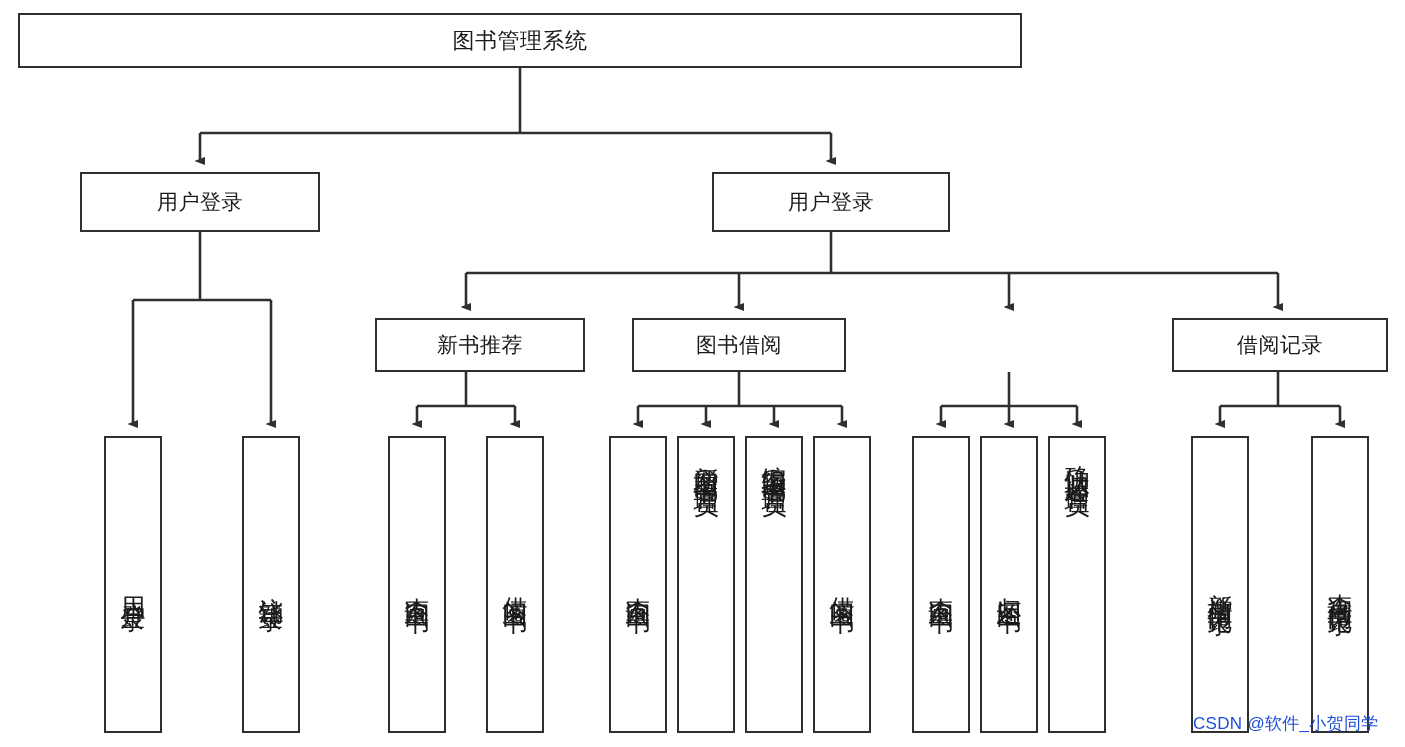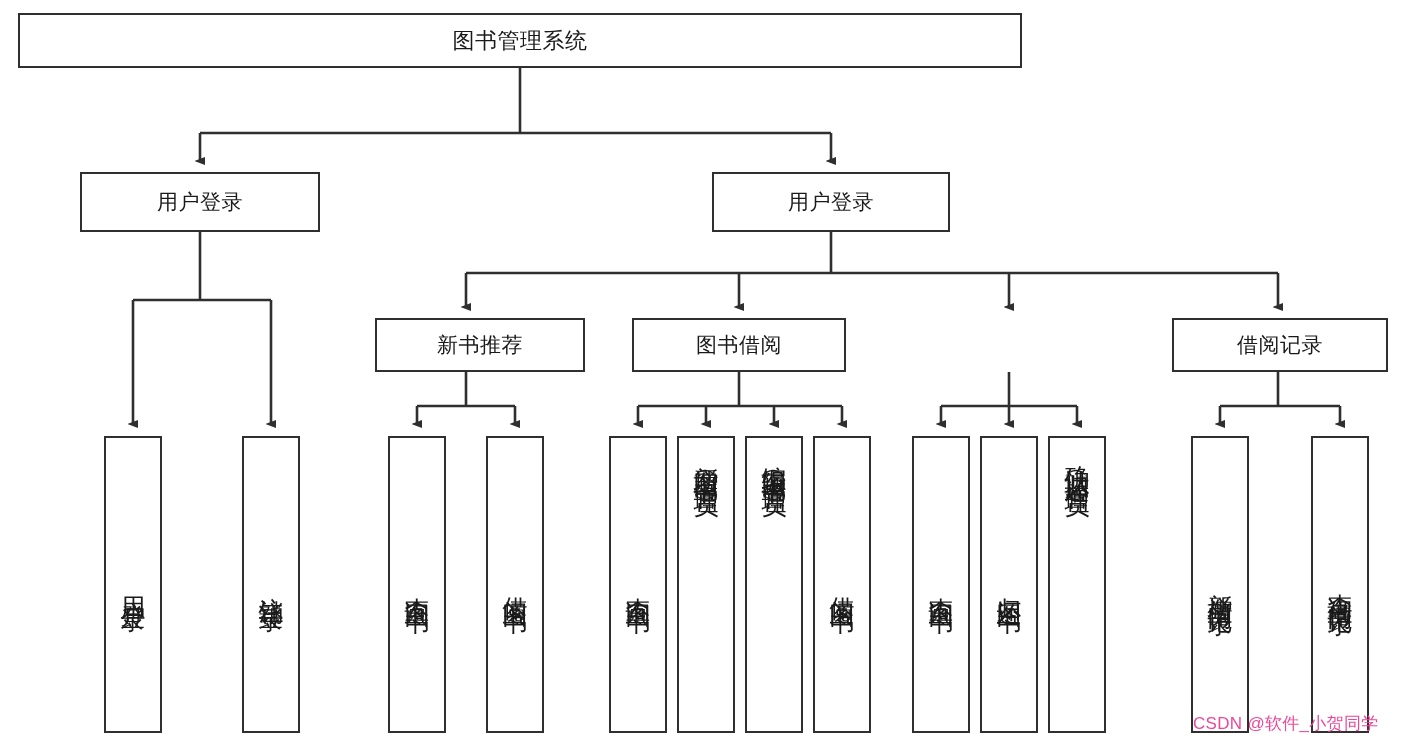--- a/index.html
+++ b/index.html
@@ -63,21 +63,21 @@
     letter-spacing: 4px;
     white-space: nowrap;
   }
   .node.vert.mid {
     align-items: center;
     padding-top: 0;
   }
   .watermark {
     position: absolute;
     font-size: 17px;
-    color: #ec4899;
+    color: #1d4ed8;
     white-space: nowrap;
     z-index: 3;
     letter-spacing: 0.3px;
   }
 </style>
 </head>
 <body>
 
 <div id="canvas">
 

